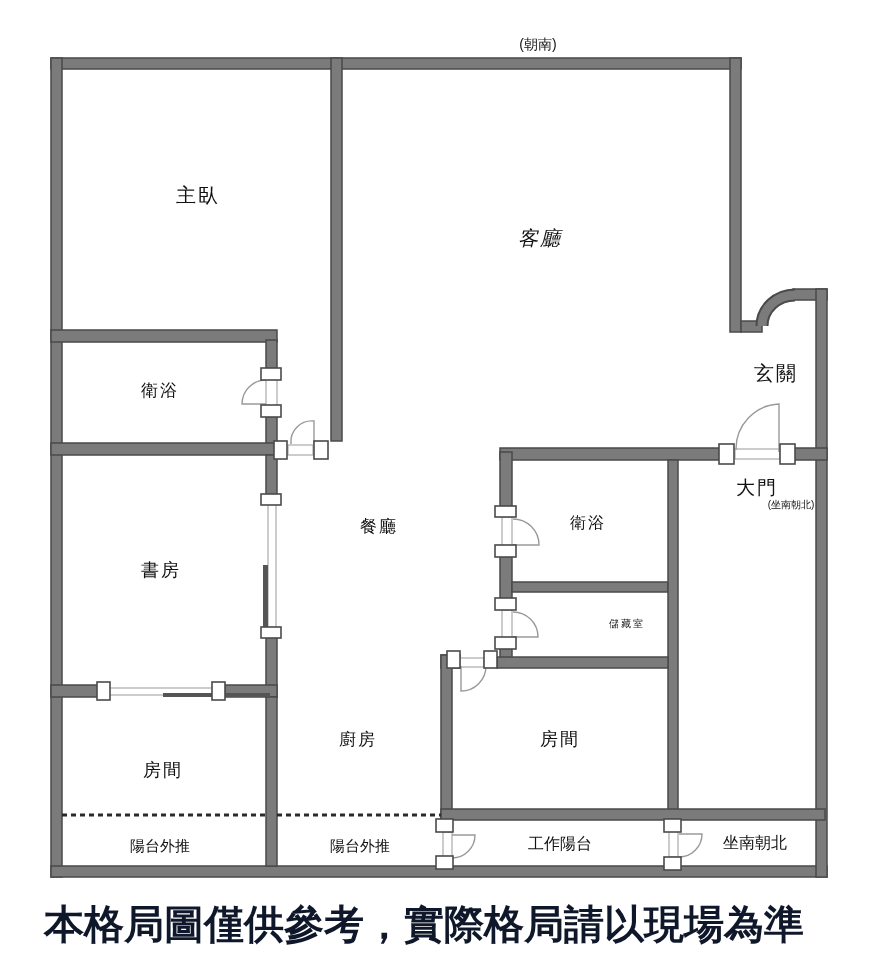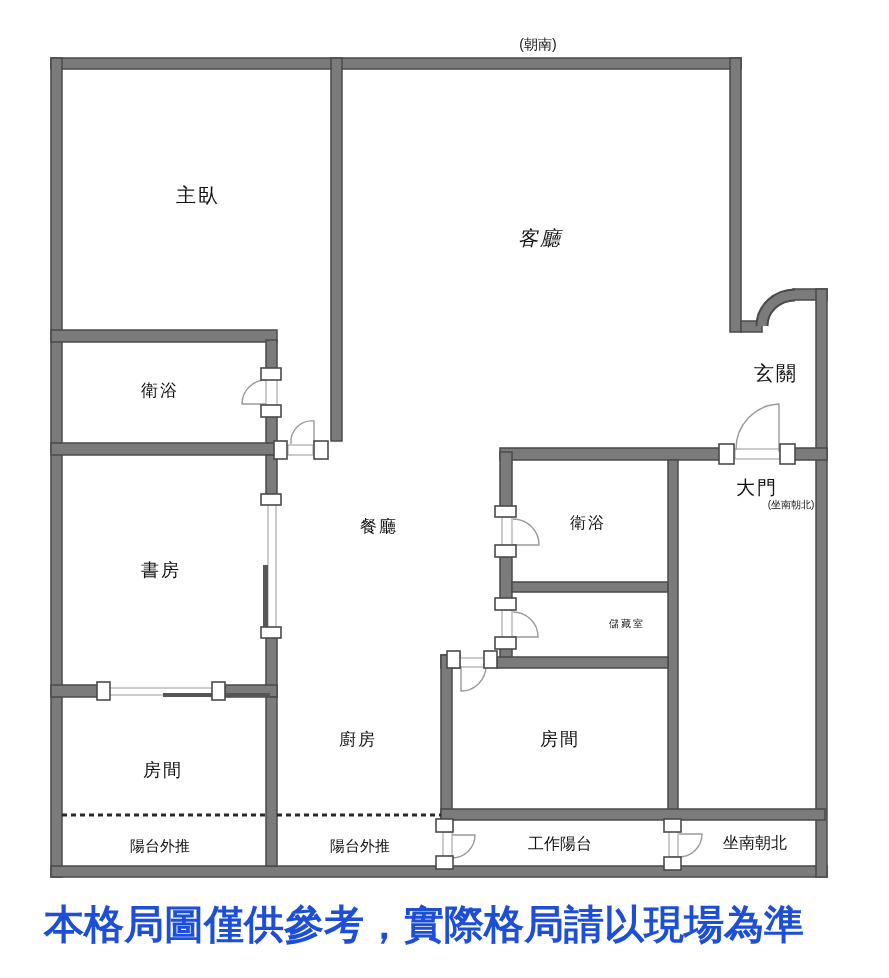--- a/index.html
+++ b/index.html
@@ -14,21 +14,21 @@
     letter-spacing:2px;
     line-height:1;
   }
   .small{letter-spacing:0;}
   #disclaimer{
     position:absolute;
     left:424px; top:924px;
     transform:translate(-50%,-50%);
     font-size:40px;
     font-weight:bold;
-    color:#1d4ed8;
+    color:#0f172a;
     white-space:nowrap;
     letter-spacing:0px;
   }
 </style>
 </head>
 <body>
 
 <div id="plan">
 
   <svg width="889" height="893" viewBox="0 0 889 893">

